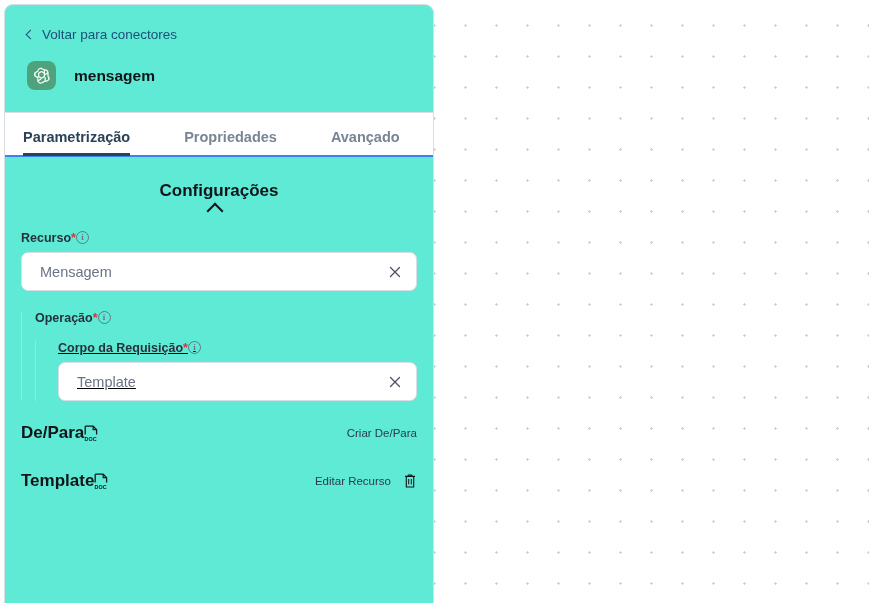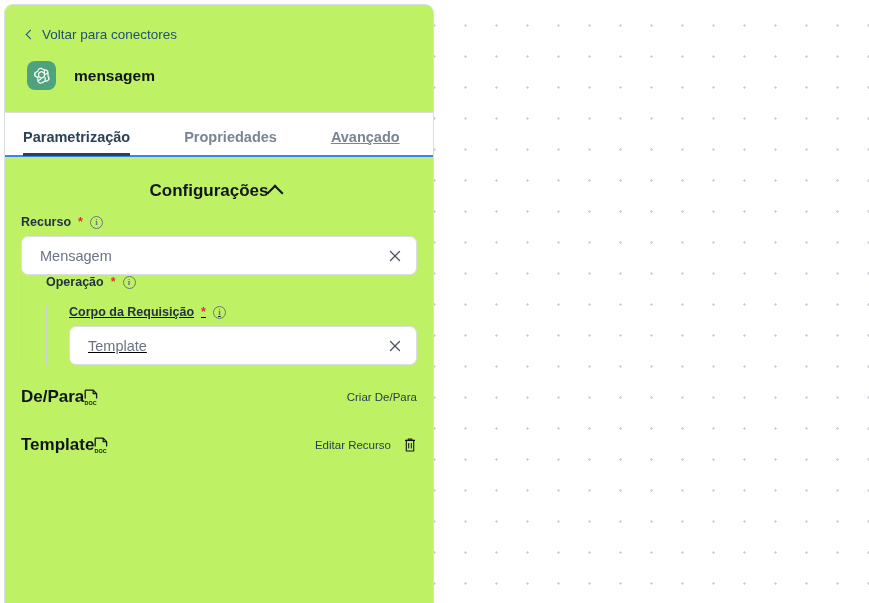--- a/index.html
+++ b/index.html
@@ -18,21 +18,21 @@
     background-color: #ffffff;
     background-image: radial-gradient(#cfd3d8 1.1px, transparent 1.2px);
     background-size: 31px 31px;
     background-position: 16px 10px;
   }
 
   
   .panel {
     position: absolute; left: 4px; top: 4px;
     width: 430px; height: 599px;
-    background: #bef264;
+    background: #5eead4;
     border: 1px solid #d9dee5;
     border-top-left-radius: 9px; border-top-right-radius: 9px;
     border-bottom: none;
     overflow: hidden;
   }
   .panel-head {
     padding: 22px 22px 0 22px; height: 108px;
     border-bottom: 1px solid #d9dee5;
   }
   .back-link {
@@ -55,57 +55,58 @@
     display: flex; align-items: flex-end; height: 44px;
     padding: 0 18px; border-bottom: 2px solid #3b82f6;
     background: #ffffff;
   }
   .tab {
     font-size: 14.5px; font-weight: bold; color: #7a8494;
     padding-bottom: 8px; margin-right: 54px; cursor: pointer;
     border-bottom: 3px solid transparent; margin-bottom: -1px;
   }
   .tab.active { color: #2b4257; border-bottom-color: #2b4257; }
-  .tab:last-child { margin-right: 0; text-decoration: underline; }
+  .tab:last-child { margin-right: 0; }
 
   .panel-body { padding: 0 16px; }
 
   .section-head {
     display: flex; align-items: center; justify-content: center;
     padding: 24px 0 14px 0;
+    flex-direction: column;
   }
   .section-title { font-size: 17px; font-weight: bold; color: #11151b; }
   .chev-up {
     width: 12px; height: 12px;
     border-left: 2px solid #11151b; border-top: 2px solid #11151b;
     transform: rotate(45deg); margin-right: 8px; margin-top: 4px;
     cursor: pointer;
   }
 
   .field-label {
-    display: flex; align-items: flex-end; gap: 7px;
+    display: flex; align-items: flex-start; 
     font-size: 12.5px; font-weight: bold; color: #26313f;
     margin-bottom: 7px;
   }
   .req { color: #d33; font-weight: bold; }
   .info-ic {
     width: 13px; height: 13px; border-radius: 50%;
     border: 1.2px solid #6b7384; color: #6b7384;
     font-size: 9px; font-weight: bold; line-height: 11px; text-align: center;
     font-family: "Liberation Serif", serif; cursor: pointer;
   }
   .select-box {
     display: flex; align-items: center; justify-content: space-between;
     height: 39px; border: 1px solid #d9dee5; border-radius: 7px;
     padding: 0 14px 0 18px; background: #ffffff; cursor: pointer;
   }
   .select-val { font-size: 14.5px; color: #6b7384; }
   .clear-x { width: 14px; height: 14px; cursor: pointer; }
 
-  .nest { padding-left: 24px; border-left: 1.5px solid #c9cfd8; margin-top: 0; }
+  .nest { padding-left: 13px; border-left: 1.5px solid #c9cfd8; margin-top: 20px; }
   .nest2 { padding-left: 22px; border-left: 1.5px solid #c9cfd8; margin-top: 16px; text-decoration: underline; }
 
   .doc-row {
     display: flex; align-items: center; justify-content: space-between;
     padding: 22px 0 6px 0;
   }
   .doc-left { display: flex; align-items: center; }
   .doc-title { font-size: 17px; font-weight: bold; color: #11151b; }
   .doc-right { display: flex; align-items: center; gap: 12px; }
   .doc-link {

